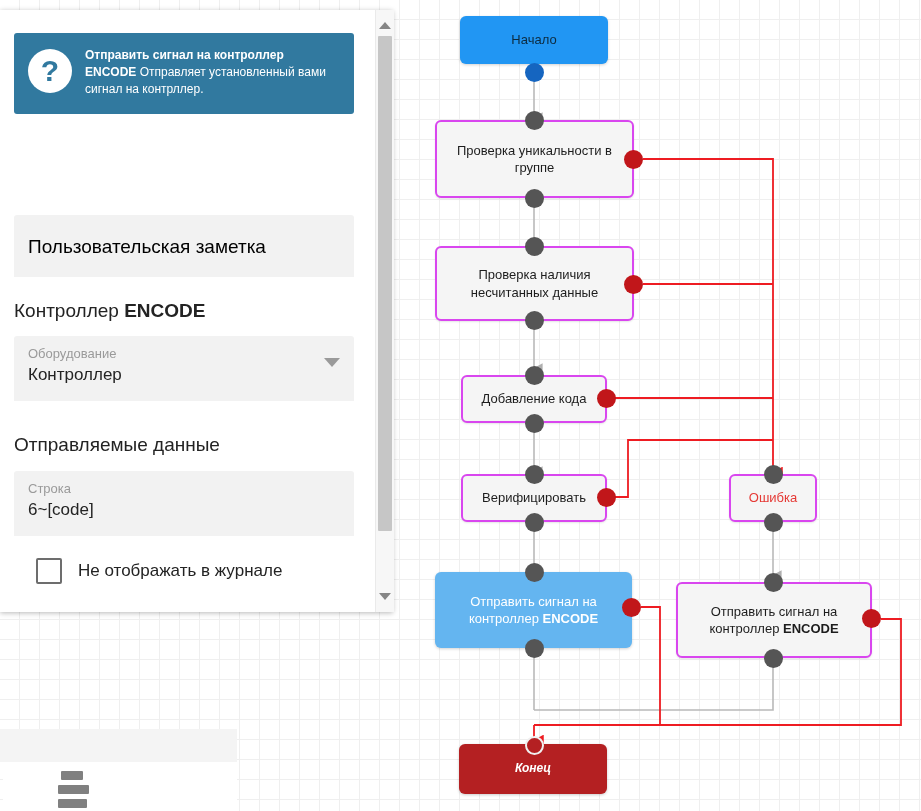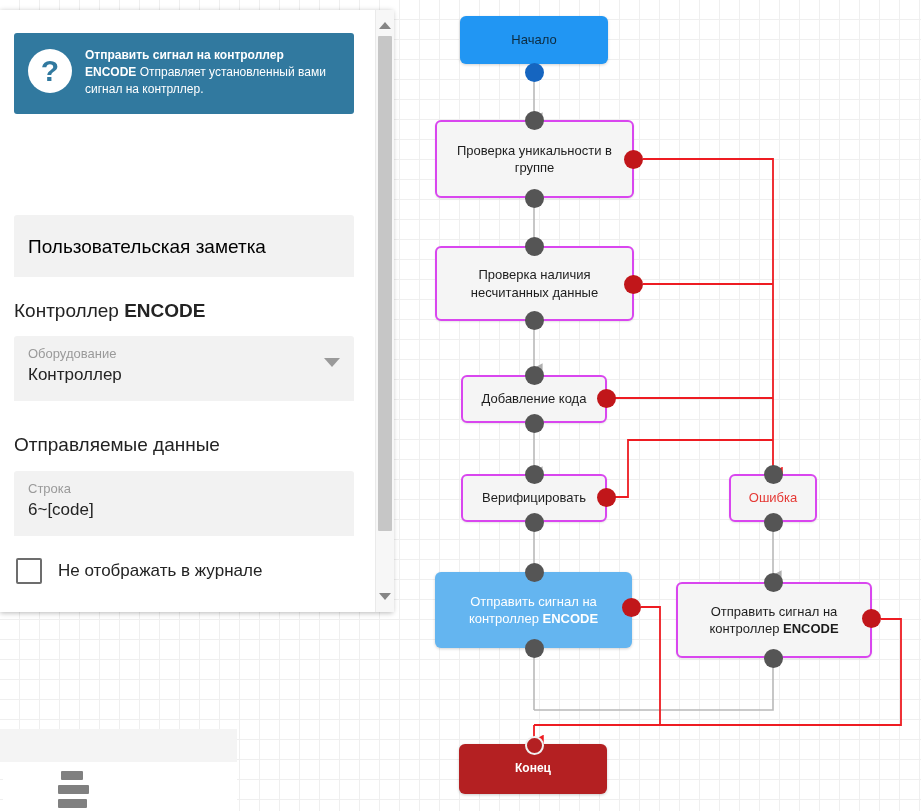--- a/index.html
+++ b/index.html
@@ -37,20 +37,21 @@
     background:#2196f3;color:#0d2b3f;font-size:13px;
     box-shadow:0 1px 3px rgba(0,0,0,.18);
   }
   .node.selected{
     background:#64b5f0;color:#ffffff;
     box-shadow:0 1px 3px rgba(0,0,0,.18);
   }
   .node.end{
     background:#b42022;color:#ffffff;font-weight:bold;font-size:12px;
     box-shadow:0 1px 3px rgba(0,0,0,.20);
+    font-style:italic;
   }
   .node.err span{color:#e53935;}
   .node b{font-weight:bold;}
 
   
   .port{position:absolute;border-radius:50%;}
   .port.gray{width:19px;height:19px;background:#555555;}
   .port.blue{width:19px;height:19px;background:#1565c0;}
   .port.red{width:19px;height:19px;background:#c1161a;}
   .port.endp{width:19px;height:19px;background:#b42022;border:2px solid #f0f0f0;box-sizing:border-box;}
@@ -92,21 +93,21 @@
   .ph{font-size:19px;color:#000000;}
   .sec-title{
     position:absolute;left:14px;font-size:19px;color:#232323;
   }
   .sec-title b{font-weight:bold;}
   .caret{
     position:absolute;right:14px;top:22px;
     width:0;height:0;border-left:8px solid transparent;border-right:8px solid transparent;
     border-top:9px solid #9a9a9a;
   }
-  #chk-row{position:absolute;left:16px;top:548px;display:flex;align-items:center;gap:16px;}
+  #chk-row{position:absolute;left:36px;top:548px;display:flex;align-items:center;gap:16px;}
   .chkbox{width:26px;height:26px;border:2px solid #6d6d6d;border-radius:2px;background:#fff;box-sizing:border-box;}
   .chk-label{font-size:17px;color:#232323;}
 
   
   #sbar{position:absolute;left:375px;top:0;width:18px;height:602px;background:#f7f7f7;border-left:1px solid #eaeaea;}
   #sbar .arrow-up,#sbar .arrow-dn{position:absolute;left:3px;width:0;height:0;border-left:6px solid transparent;border-right:6px solid transparent;}
   #sbar .arrow-up{top:12px;border-bottom:7px solid #868686;}
   #sbar .arrow-dn{bottom:12px;border-top:7px solid #868686;}
   #sthumb{position:absolute;left:2px;top:26px;width:14px;height:495px;background:#c6c6c6;border-radius:1px;}
 

